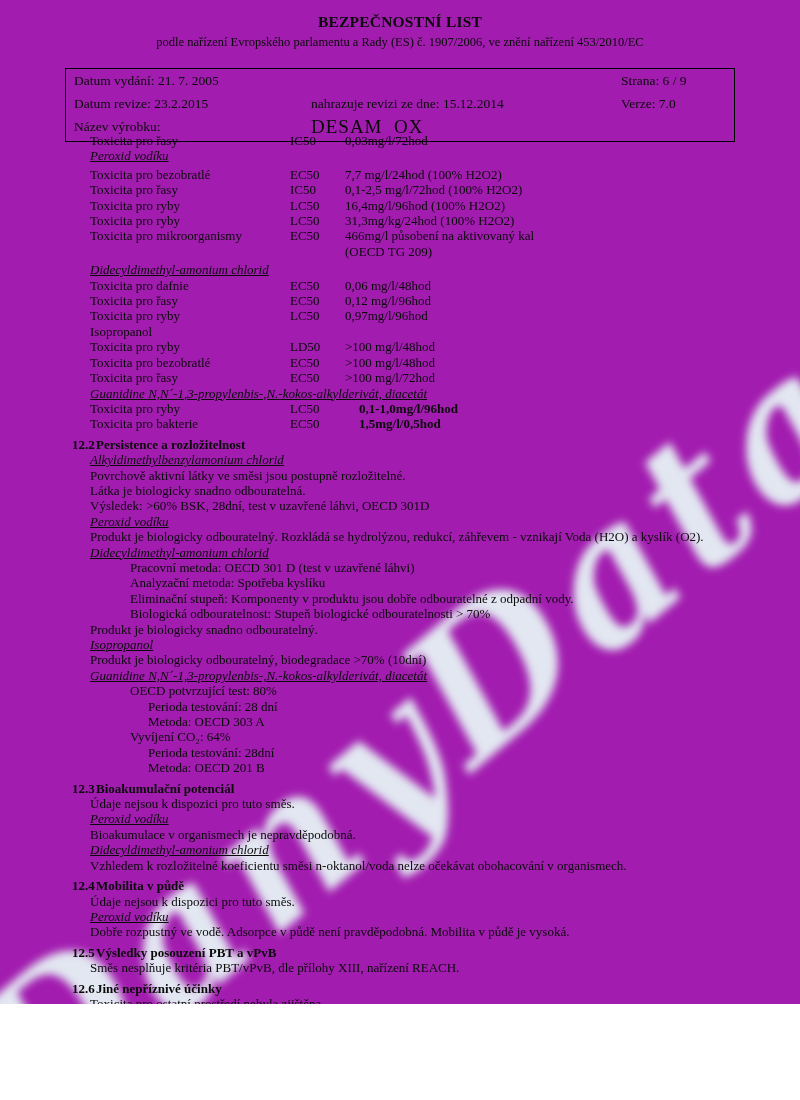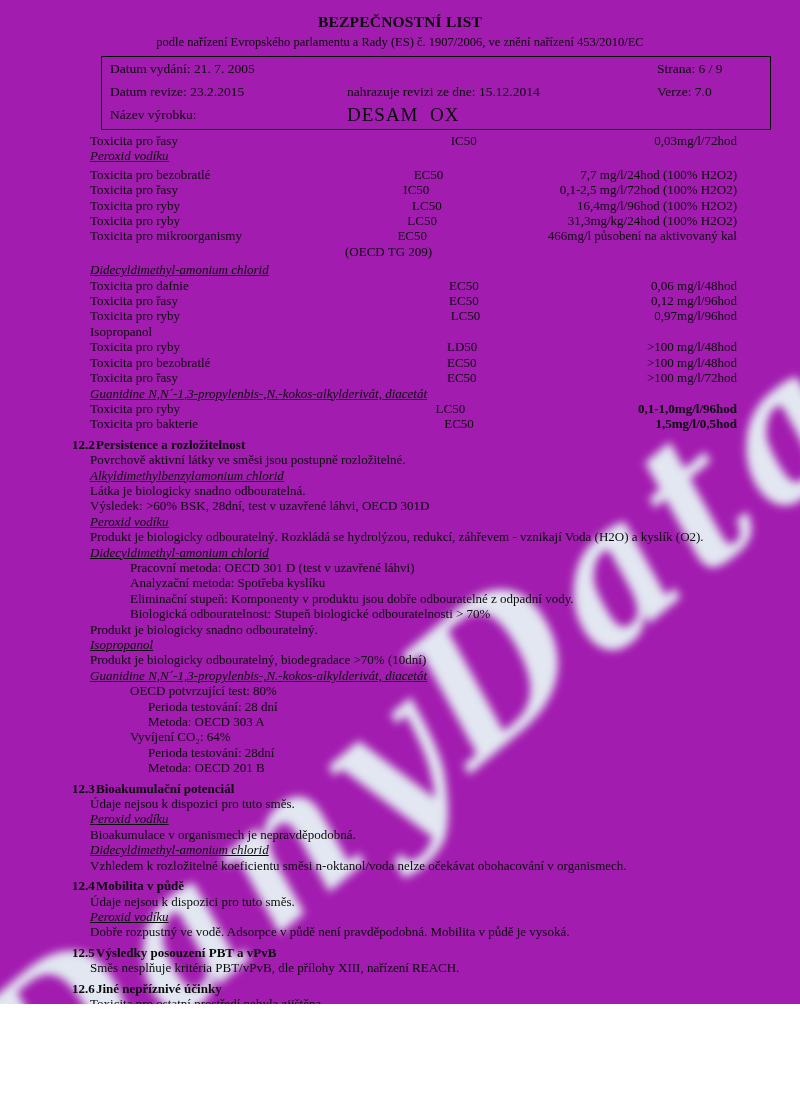--- a/index.html
+++ b/index.html
@@ -14,37 +14,37 @@
     font-family:"DejaVu Serif",serif; font-style:italic; font-weight:bold;
     font-size:185px; letter-spacing:10px; white-space:nowrap;
     transform:rotate(-40deg); transform-origin:0 0;
     filter:blur(4px); pointer-events:none;
   }
   
   .titleblock { position:relative; z-index:1; padding-top:13px; text-align:center; }
   .doc-title { font-size:15.5px; font-weight:bold; letter-spacing:0.2px; }
   .doc-subtitle { font-size:12.5px; margin-top:4px; }
   .header-box {
-    position:absolute; z-index:1; left:65px; top:56px; width:668px;
-    border:1.5px solid #000; background:transparent;margin-left:36px;
+    position:absolute; z-index:1; left:65px; top:68px; width:668px;
+    border:1.5px solid #000; background:transparent;
   }
   .hrow { position:relative; height:23px; }
   .hrow.last { height:26px; }
   .hcell { position:absolute; top:4px; font-size:13.5px; white-space:pre; }
   .c1 { left:8px; } .c2 { left:245px; } .c3 { left:555px; }
   .product-name { font-size:19px; top:1px; letter-spacing:1px; }
   
   .content {
     position:absolute; z-index:1; left:65px; top:133px; width:672px;
     font-size:13px; line-height:15.4px;
   }
-  .line { padding-left:25px;justify-content:space-between; }
+  .line { padding-left:25px; }
   .tox { display:flex; }
   .tox .tlabel { width:200px; flex:none; }
-  .tox .tcode  { width:55px;  flex:none;margin-left:12px; }
+  .tox .tcode  { width:55px;  flex:none; }
   .tox.shift .tval { padding-left:14px;font-weight:bold; }
   .sp { margin-top:3px; }
   .contline { padding-left:280px; }
   .sub { font-style:italic; text-decoration:underline; }
   .sec { font-weight:bold; display:flex; padding-left:7px; margin-top:5px; }
   .sec .num { width:24px; flex:none; }
   .oddil { margin-top:9px; border-top:2px solid #000; border-bottom:1px solid #000; padding-bottom:1px; }
   .oddil-in { border-bottom:1.5px solid #000; padding:2px 0 3px 7px; font-weight:bold; font-size:13.5px; display:flex; }
   .oddil-in .num { width:86px; flex:none; }
 </style>
@@ -149,22 +149,22 @@
       </div>
       <div class="line tox shift">
         <span class="tlabel">Toxicita pro bakterie</span>
         <span class="tcode">EC50</span>
         <span class="tval">1,5mg/l/0,5hod</span>
       </div>
       <div class="sec">
         <span class="num">12.2</span>
         <span>Persistence a rozložitelnost</span>
       </div>
+      <div class="line sub">Alkyldimethylbenzylamonium chlorid</div>
       <div class="line">Povrchově aktivní látky ve směsi jsou postupně rozložitelné.</div>
-      <div class="line sub">Alkyldimethylbenzylamonium chlorid</div>
       <div class="line">Látka je biologicky snadno odbouratelná.</div>
       <div class="line">Výsledek: &gt;60% BSK, 28dní, test v uzavřené láhvi, OECD 301D</div>
       <div class="line sub">Peroxid vodíku</div>
       <div class="line">Produkt je biologicky odbouratelný. Rozkládá se hydrolýzou, redukcí, záhřevem - vznikají Voda (H2O) a kyslík (O2).</div>
       <div class="line sub">Didecyldimethyl-amonium chlorid</div>
       <div class="line" style="padding-left: 65px;">Pracovní metoda: OECD 301 D (test v uzavřené láhvi)</div>
       <div class="line" style="padding-left: 65px;">Analyzační metoda: Spotřeba kyslíku</div>
       <div class="line" style="padding-left: 65px;">Eliminační stupeň: Komponenty v produktu jsou dobře odbouratelné z odpadní vody.</div>
       <div class="line" style="padding-left: 65px;">Biologická odbouratelnost: Stupeň biologické odbouratelnosti &gt; 70%</div>
       <div class="line">Produkt je biologicky snadno odbouratelný.</div>

